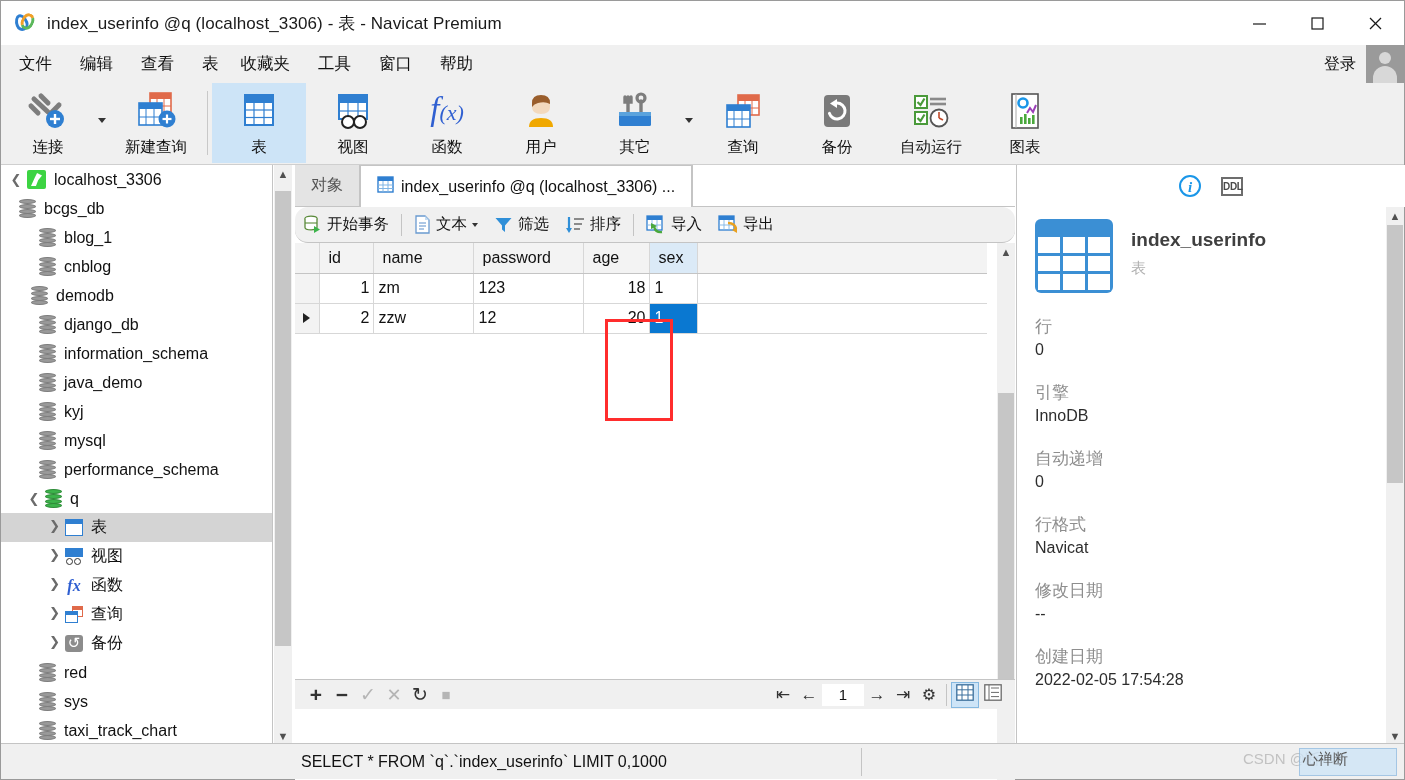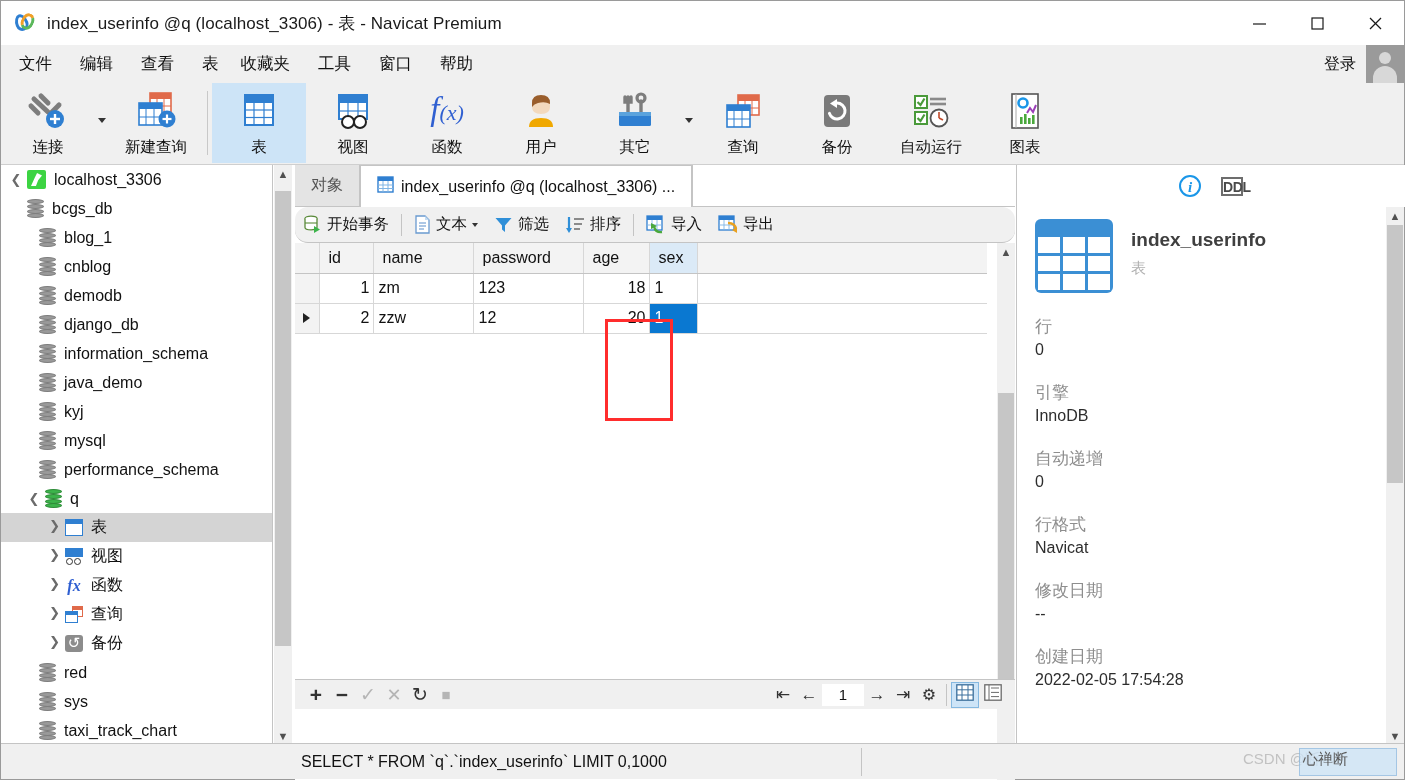--- a/index.html
+++ b/index.html
@@ -287,21 +287,21 @@
     background: #ffffff;
   }
   .info-tab { cursor: default; display:flex;align-items:center;justify-content:center; }
   .i-circle {
     width: 22px; height: 22px; border-radius: 50%; border: 2px solid #1a96e8;
     color: #1a96e8; font-family: "Liberation Serif", serif; font-style: italic;
     font-weight: bold; font-size: 15px; text-align: center; line-height: 20px;
   }
   .ddl-box {
     width: 22px; height: 19px; border: 2px solid #6d6d6d; color: #4a4a4a;
-    font-size: 14px; font-weight: bold; text-align: center; line-height: 16px;
+    font-size: 10px; font-weight: bold; text-align: center; line-height: 16px;
     letter-spacing: -0.3px;
   }
   .info-body { position: absolute; left: 0; top: 42px; width: 370px; height: 538px; padding: 0 18px; }
   .info-head { display: flex; align-items: flex-start; padding-top: 12px; }
   .bigtable {
     width: 78px; height: 74px; border-radius: 6px; background: #3b8fd4; flex: none;
     position: relative; overflow: hidden;
   }
   .bigtable .cellgrid { position: absolute; left: 3px; top: 18px; right: 3px; bottom: 3px;
     display: grid; grid-template-columns: 1fr 1fr 1fr; grid-template-rows: 1fr 1fr 1fr; gap: 3px; }
@@ -568,21 +568,21 @@
   <div class="sidebar">
 
     <div class="tree-row" style="padding-left:4px">
       <div class="tw">
           <span class="chev">❮</span>
         </div>
       <div class="conn-icon"></div>
       <span>localhost_3306</span>
     </div>
 
-    <div class="tree-row" style="padding-left:26px">
+    <div class="tree-row" style="padding-left:18px">
       <div class="db-icon">
           <div class="lay l1"></div>
           <div class="lay l2"></div>
           <div class="lay l3"></div>
           <div class="lay l4"></div>
         </div>
       <span>bcgs_db</span>
     </div>
     <div class="tree-row" style="padding-left:38px">
       <div class="db-icon">
@@ -595,21 +595,21 @@
     </div>
     <div class="tree-row" style="padding-left:38px">
       <div class="db-icon">
           <div class="lay l1"></div>
           <div class="lay l2"></div>
           <div class="lay l3"></div>
           <div class="lay l4"></div>
         </div>
       <span>cnblog</span>
     </div>
-    <div class="tree-row" style="padding-left:38px">
+    <div class="tree-row" style="padding-left:30px">
       <div class="db-icon">
           <div class="lay l1"></div>
           <div class="lay l2"></div>
           <div class="lay l3"></div>
           <div class="lay l4"></div>
         </div>
       <span>demodb</span>
     </div>
     <div class="tree-row" style="padding-left:38px">
       <div class="db-icon">

